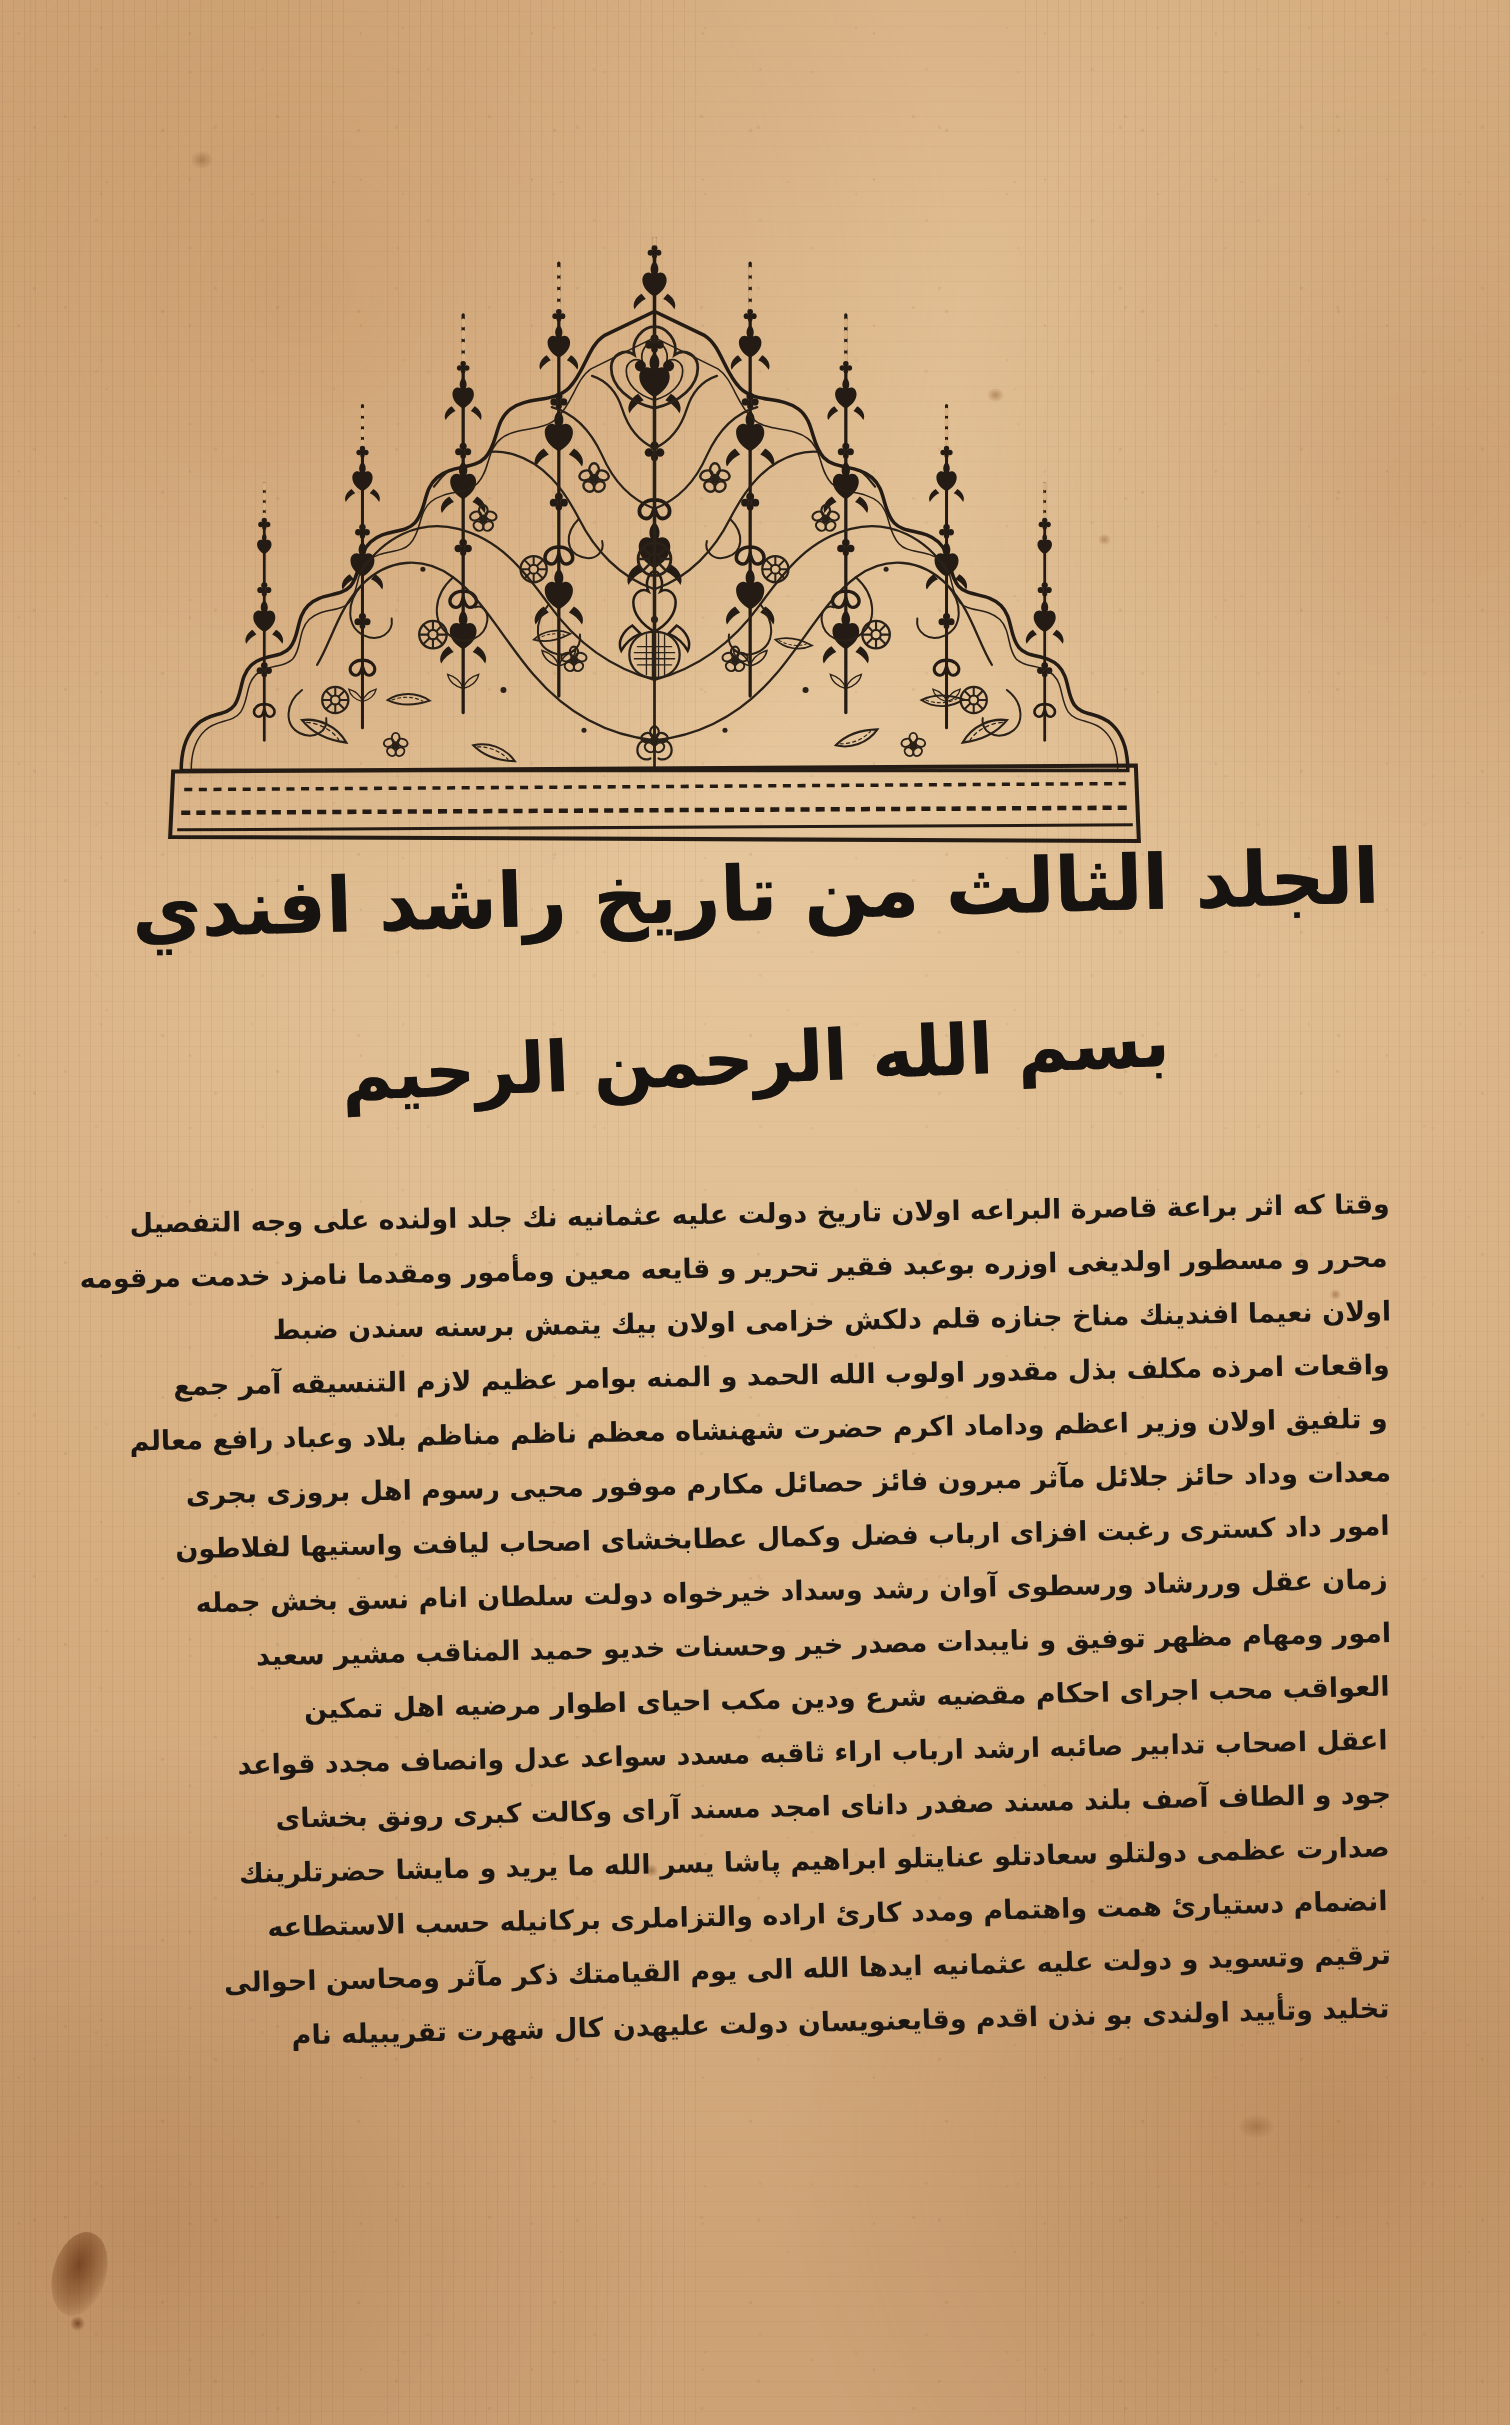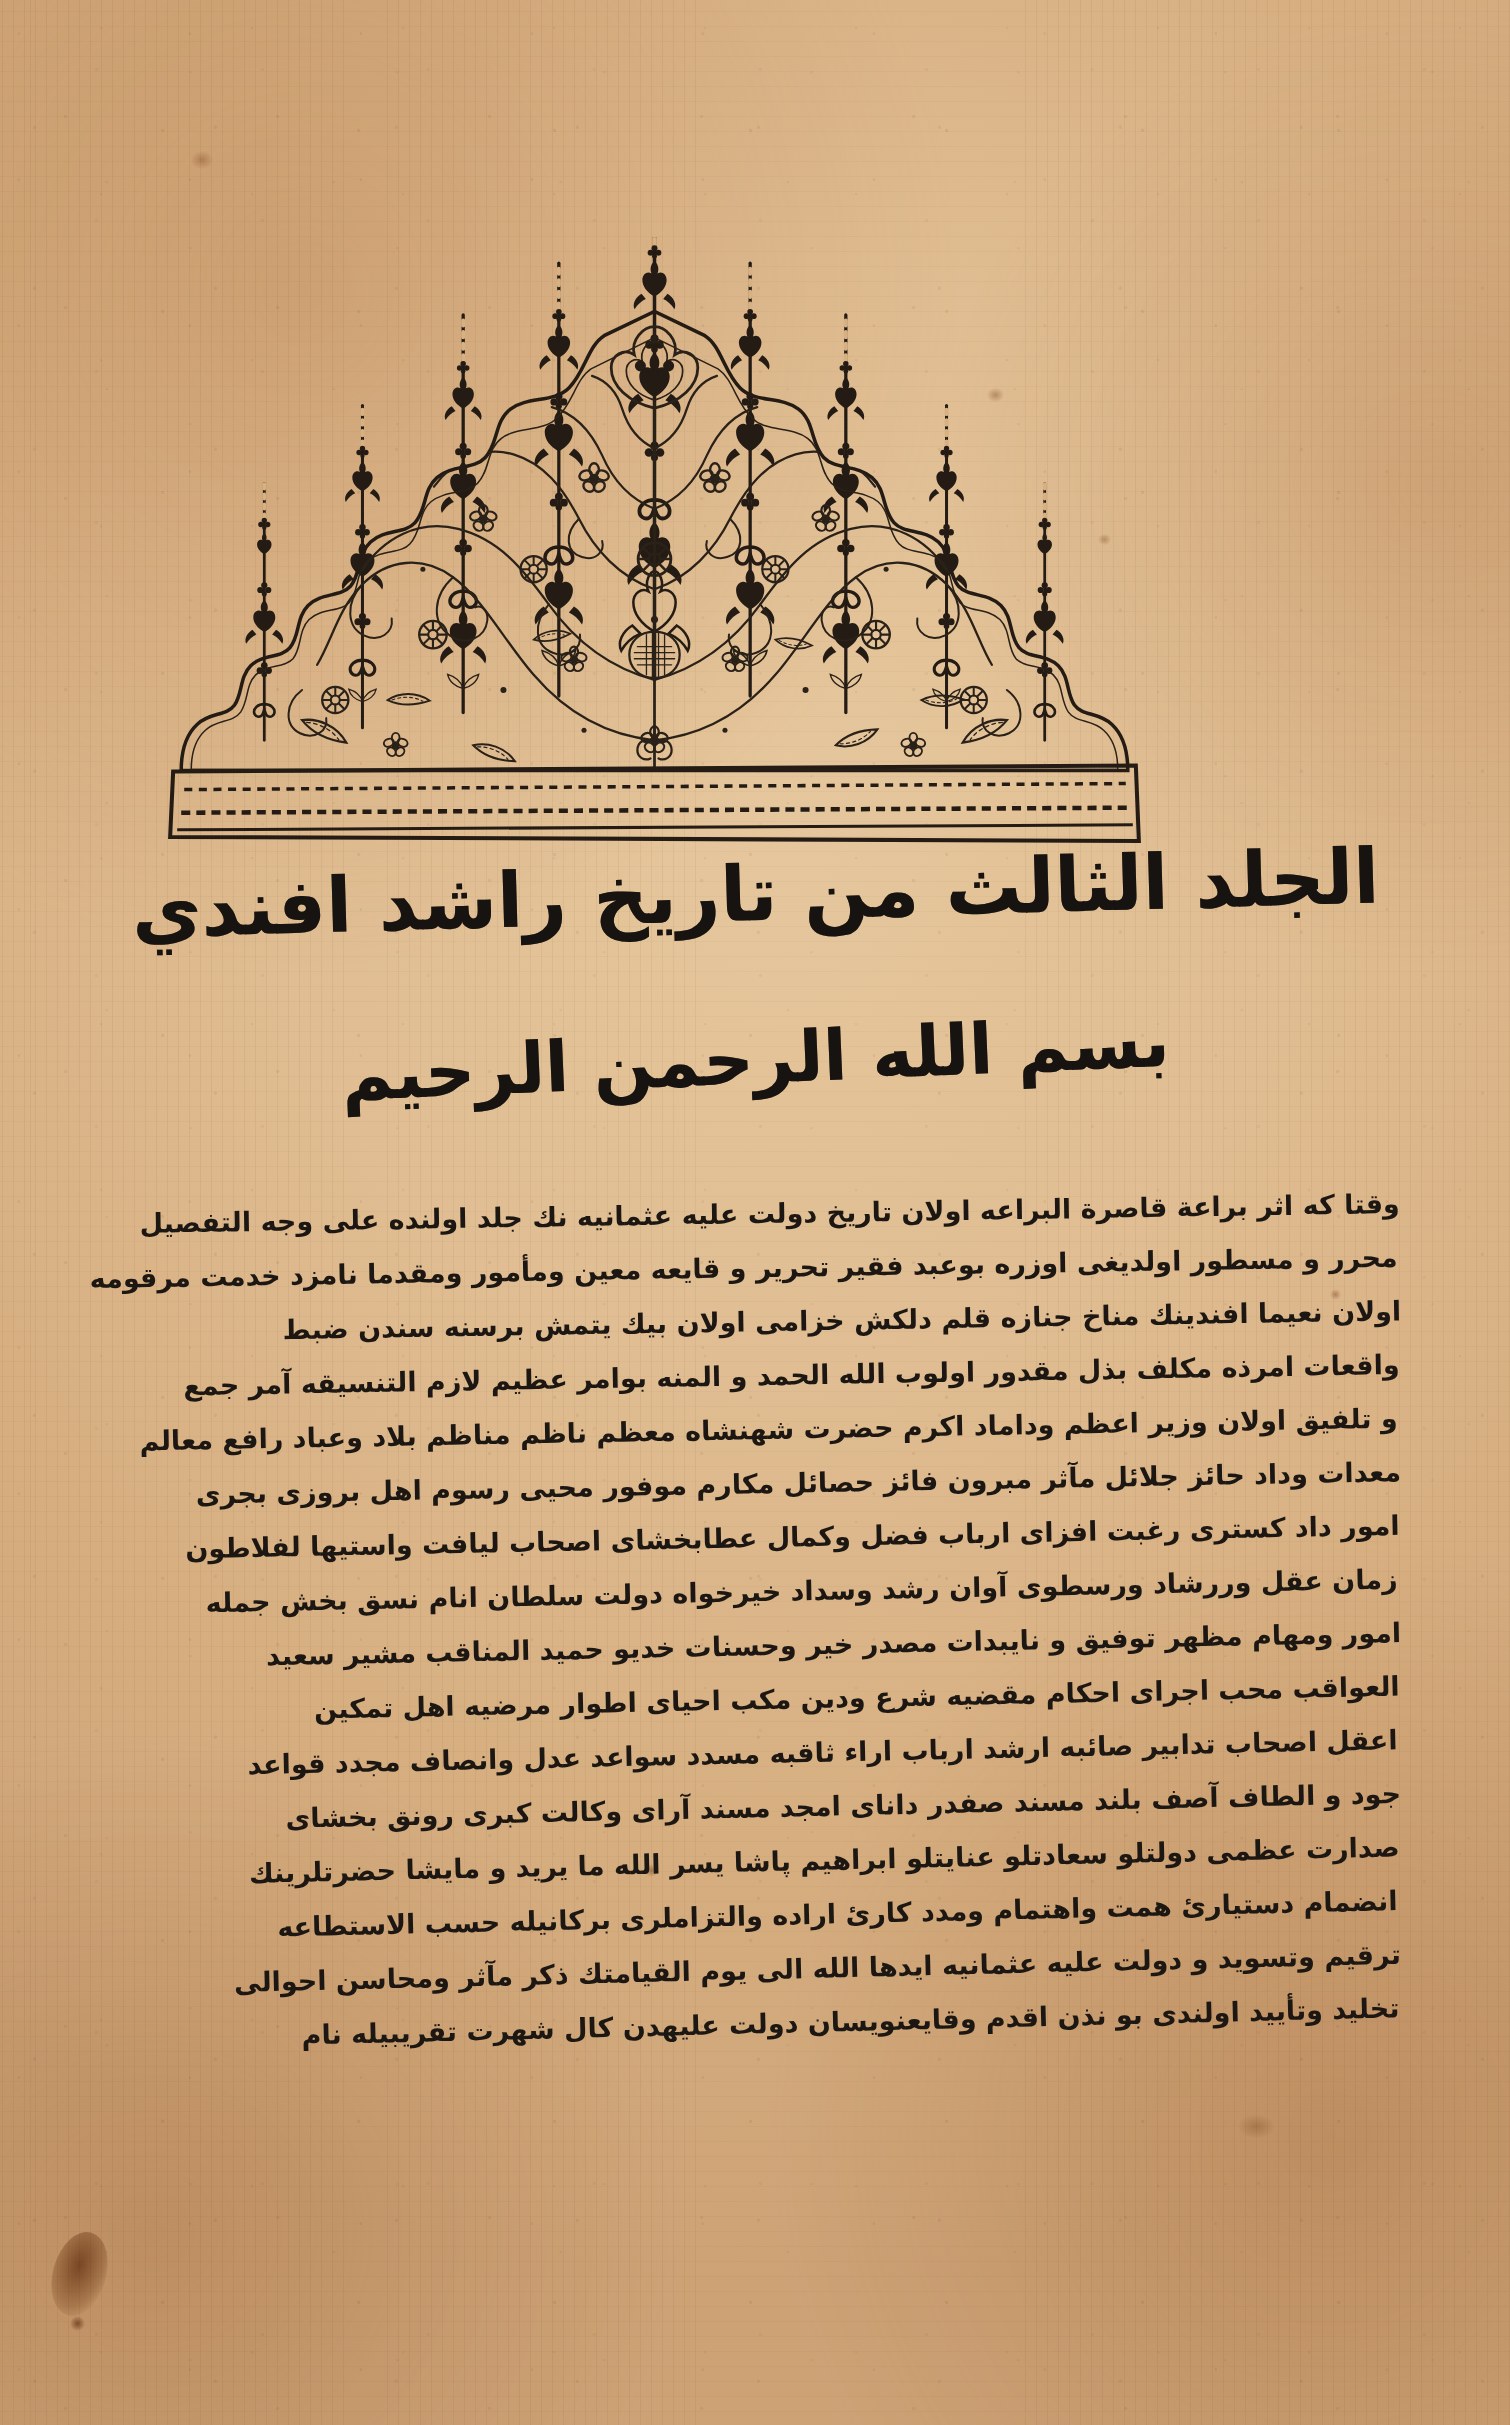--- a/index.html
+++ b/index.html
@@ -57,21 +57,21 @@
     font-family:"DejaVu Sans","Liberation Sans",sans-serif;
     direction:rtl;unicode-bidi:bidi-override;white-space:nowrap;}
   #title-line{left:0;right:0;top:849px;font-size:76px;font-weight:700;
     letter-spacing:-4px;transform:rotate(-1.6deg);
     text-shadow:0 0 0.5px rgba(20,16,12,.5);}
   #basmala{left:0;right:0;top:1018px;font-size:70px;font-weight:700;
     letter-spacing:-5px;transform:rotate(-2.4deg);
     text-shadow:0 0 0.5px rgba(20,16,12,.5);}
 
   
-  #body-text{position:absolute;left:136px;top:1200px;width:1264px;direction:rtl;}
+  #body-text{position:absolute;left:126px;top:1200px;width:1264px;direction:rtl;}
   .bodyline{display:block;color:#1c1712;font-weight:700;
     font-size:27px;line-height:1.0;white-space:nowrap;
     height:54px;text-align:justify;text-align-last:justify;
     font-family:"DejaVu Sans","Liberation Sans",sans-serif;
     letter-spacing:-0.8px;}
   .bodyline > span{display:inline-block;transform-origin:right center;}
 </style>
 </head>
 <body>
 

